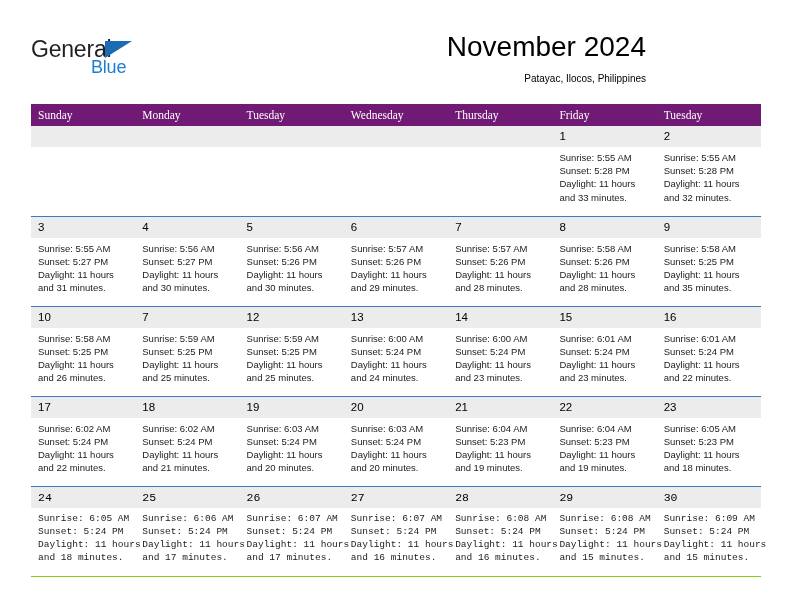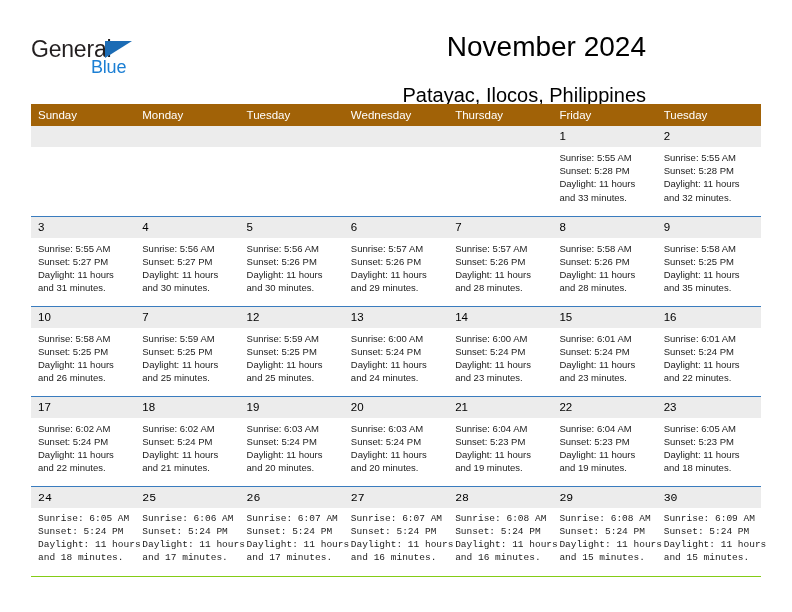--- a/index.html
+++ b/index.html
@@ -70,45 +70,46 @@
     top: 30px;
     text-align: right;
   }
   .cal-title {
     font-size: 28px;
     color: #000000;
     line-height: 34px;
     white-space: nowrap;
   }
   .cal-subtitle {
-    font-size: 20px;
+    font-size: 10px;
     color: #000000;
     line-height: 20px;
-    margin-top: 21px;
+    margin-top: 5px;
     white-space: nowrap;
   }
 
   
   .calendar {
     position: absolute;
     left: 31px;
     top: 104px;
     width: 730px;
     border-collapse: collapse;
     table-layout: fixed;
   }
   .calendar th {
-    background: #a16207;
+    background: #701a75;
     color: #ffffff;
     font-size: 11.5px;
     font-weight: normal;
     text-align: left;
     padding: 5px 0 5px 7px;
     height: 20px;
     border: none;
+    font-family: Liberation Serif, serif;
   }
   .calendar td {
     width: 104.28px;
     height: 90px;
     vertical-align: top;
     padding: 0;
     border-top: 1px solid #3a7cbe;
     background: #ffffff;
   }
   .calendar tr.week-row:first-of-type td {

